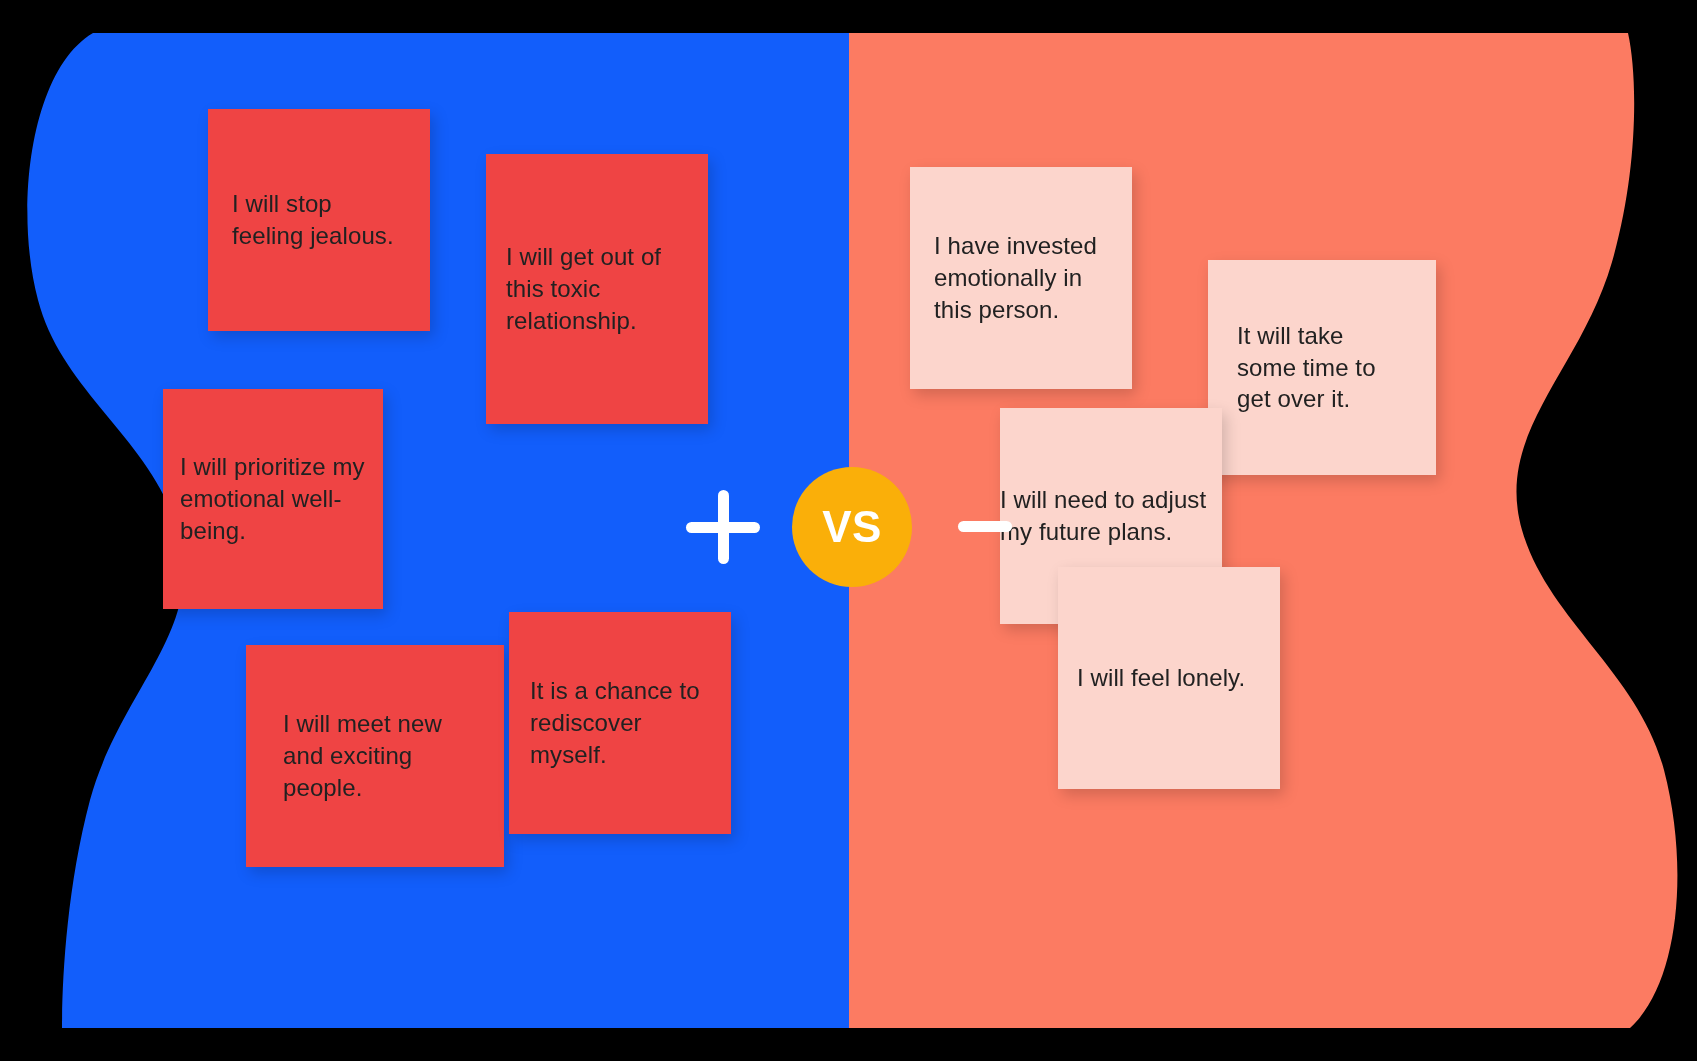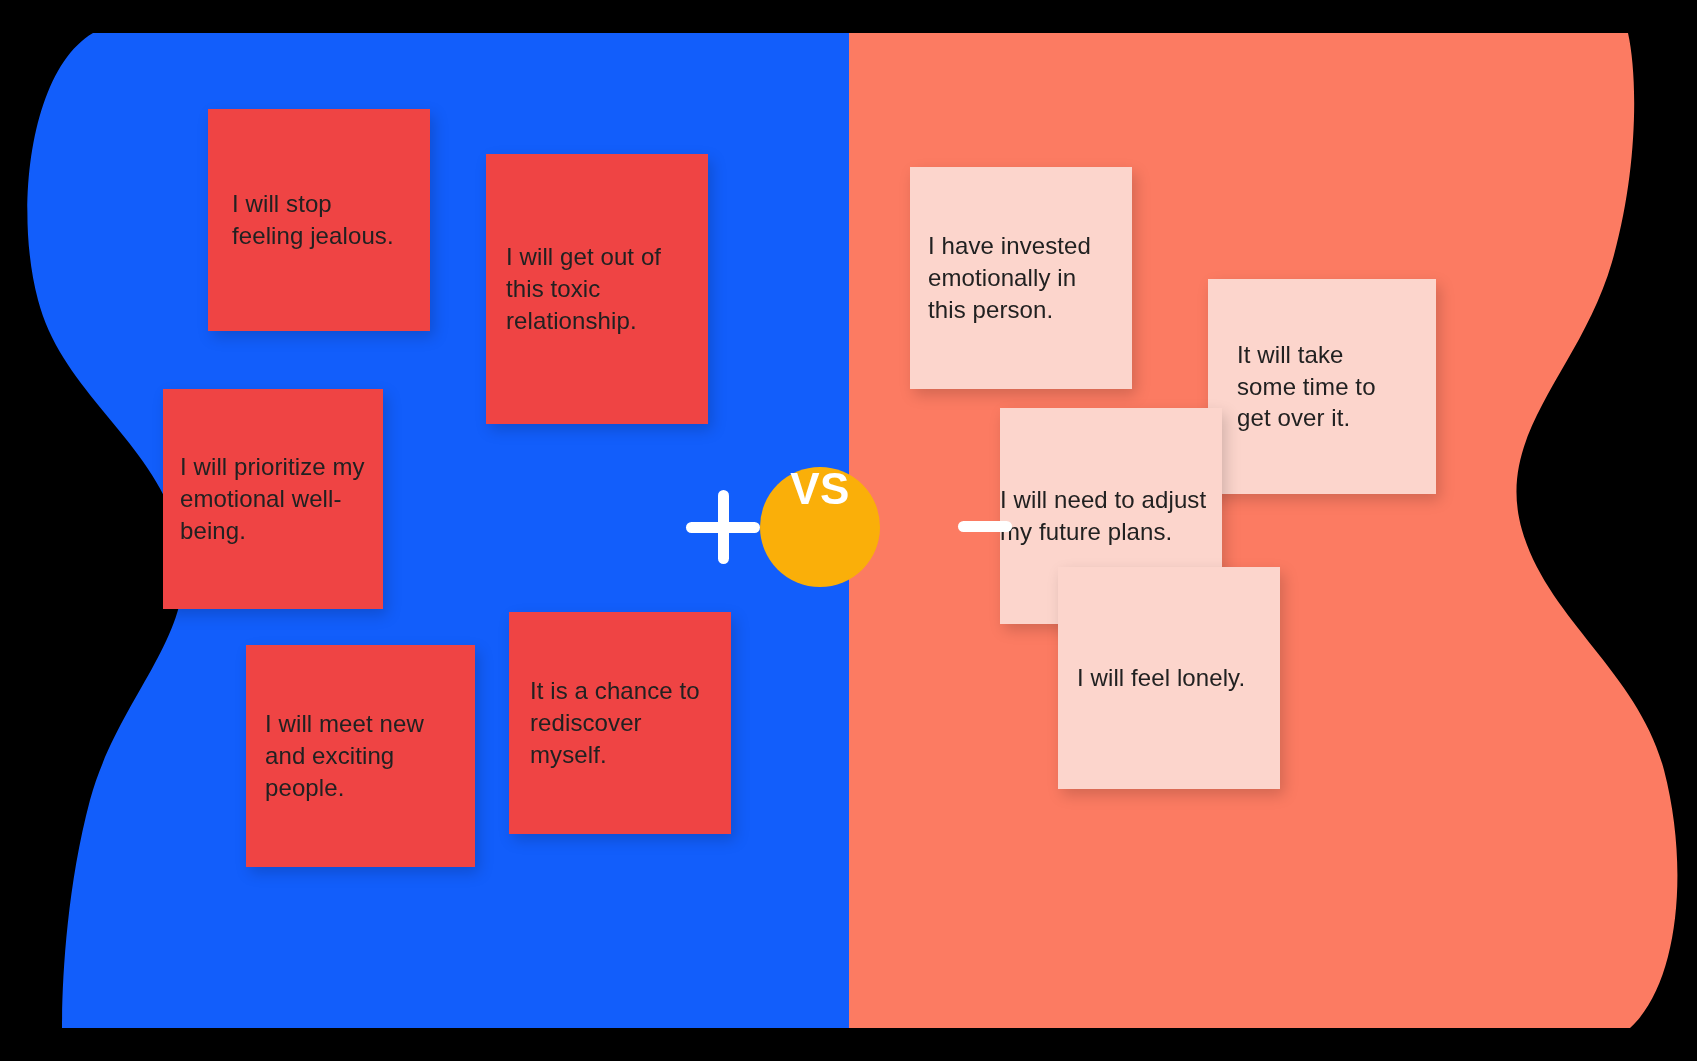--- a/index.html
+++ b/index.html
@@ -54,23 +54,23 @@
   .note.neg {
     background: #FCD5CC;
   }
 
   
   #vs-badge {
     position: absolute;
     border-radius: 50%;
     background: #FAAF09;
     display: flex;
-    align-items: flex-start;
+    align-items: center;
     justify-content: center;
-    left: 760px;
+    left: 792px;
     top: 467px;
     width: 120px;
     height: 120px;
   }
   #vs-badge .vs-label {
     color: #ffffff;
     font-family: "Liberation Sans", sans-serif;
     font-size: 44px;
     font-weight: 700;
     letter-spacing: 0.5px;
@@ -152,33 +152,33 @@
   </div>
 
   <div class="note pos" style="left:486px; top:154px; width:222px; height:270px; padding:0 20px;">
     <span class="note-text">I will get out of this toxic relationship.</span>
   </div>
 
   <div class="note pos" style="left:163px; top:389px; width:220px; height:220px; padding:16px 17px;">
     <span class="note-text">I will prioritize my emotional well-being.</span>
   </div>
 
-  <div class="note pos" style="left:246px; top:645px; width:229px; height:222px; padding:0 19px;">
+  <div class="note pos" style="left:246px; top:645px; width:258px; height:222px; padding:0 37px;">
     <span class="note-text">I will meet new and exciting people.</span>
   </div>
 
   <div class="note pos" style="left:509px; top:612px; width:222px; height:222px; padding:0 21px;">
     <span class="note-text">It is a chance to rediscover myself.</span>
   </div>
 
-  <div class="note neg" style="left:910px; top:167px; width:222px; height:222px; padding:0 18px;justify-content:center;">
+  <div class="note neg" style="left:910px; top:167px; width:222px; height:222px; padding:0 24px;justify-content:center;">
     <span class="note-text">I have invested emotionally in this person.</span>
   </div>
 
-  <div class="note neg" style="left:1208px; top:260px; width:228px; height:215px; padding:0 29px;margin-top:19px;">
+  <div class="note neg" style="left:1208px; top:260px; width:228px; height:215px; padding:0 29px;">
     <span class="note-text">It will take some time to get over it.</span>
   </div>
 
   <div class="note neg" style="left:1000px; top:408px; width:222px; height:216px; padding:0 0;">
     <span class="note-text">I will need to adjust my future plans.</span>
   </div>
 
   <div class="note neg" style="left:1058px; top:567px; width:222px; height:222px; padding:0 19px;">
     <span class="note-text">I will feel lonely.</span>
   </div>

